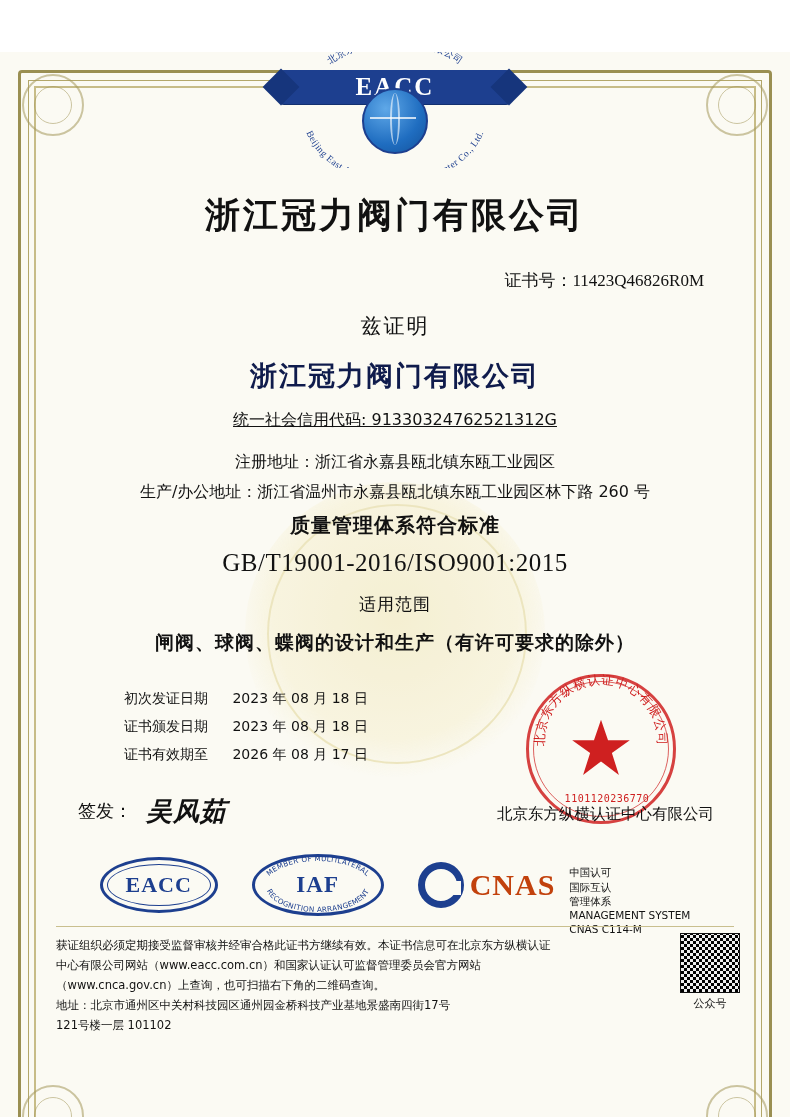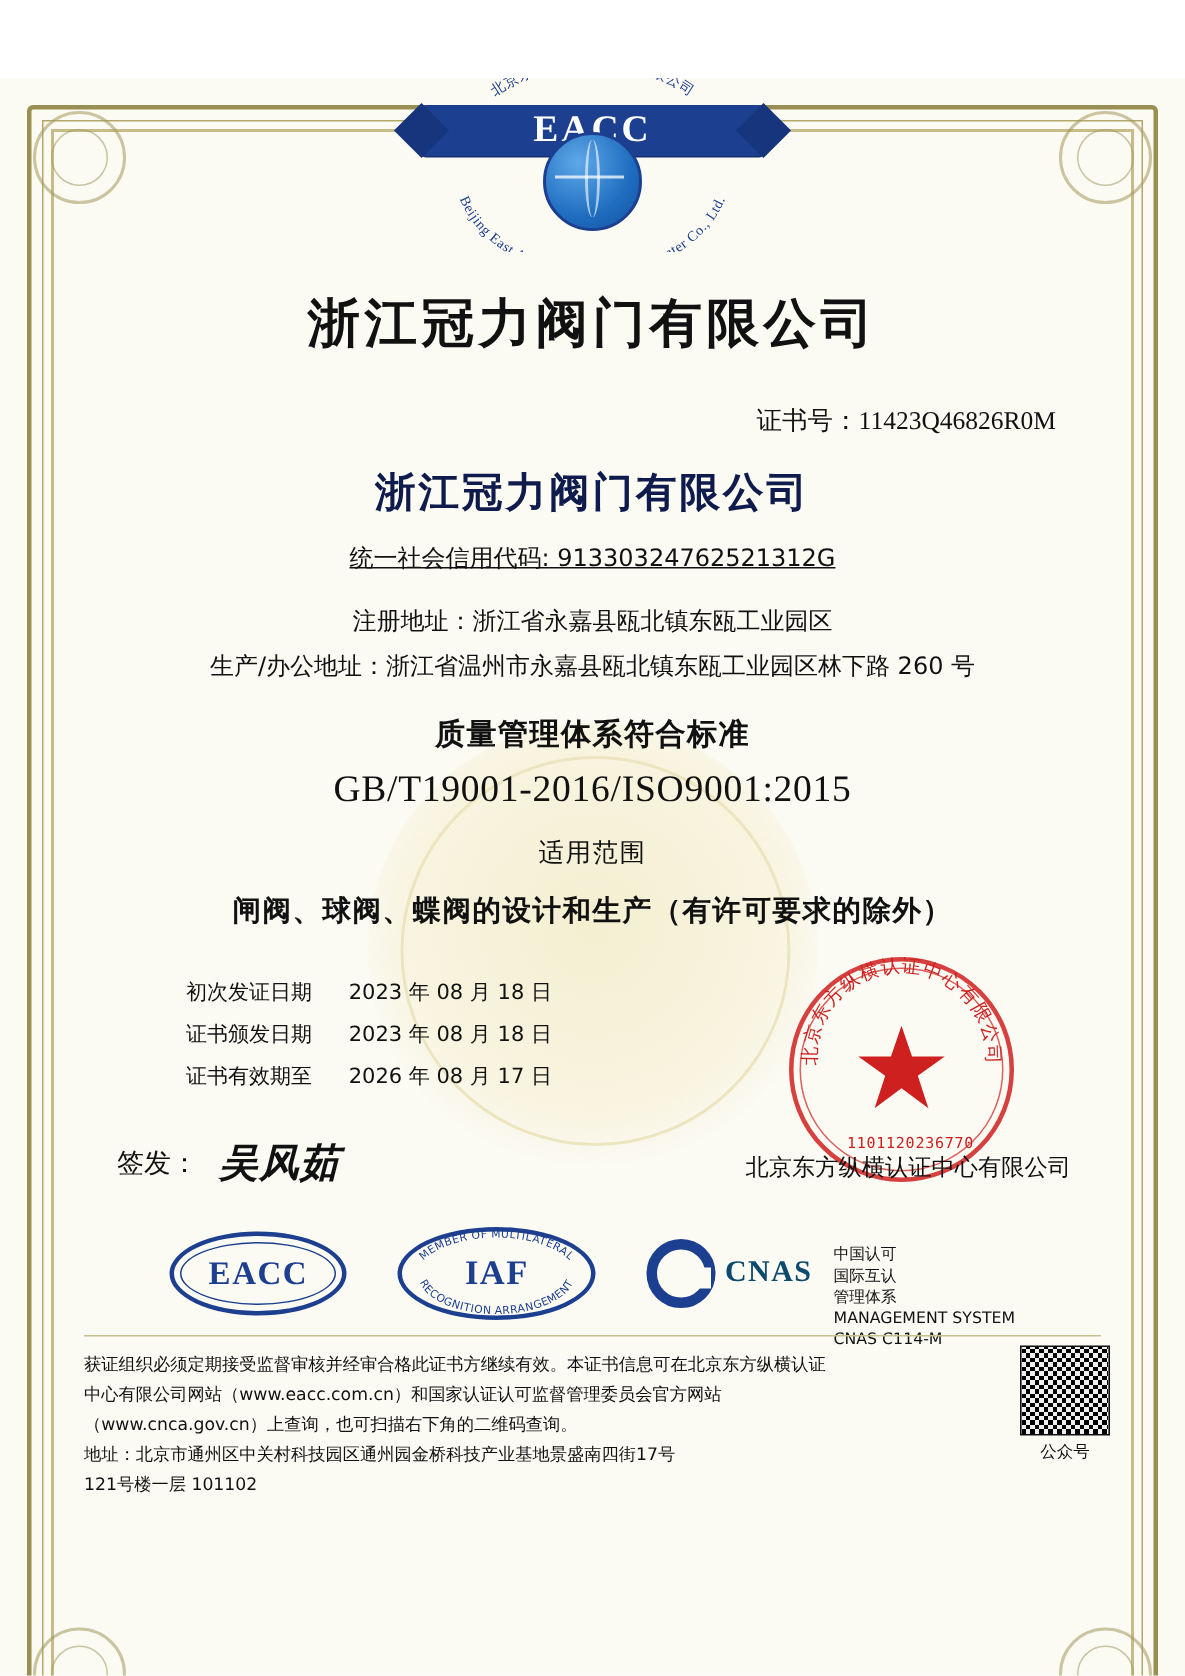--- a/index.html
+++ b/index.html
@@ -201,21 +201,21 @@
     text-decoration: underline;
   }
   .addr {
     margin-top: 16px;
     font-size: 16px;
     color: #111;
     font-family: "DejaVu Sans", sans-serif;
     line-height: 1.9;
   }
   .standard-label {
-    margin-top: 16px;
+    margin-top: 4px;
     font-family: "DejaVu Sans", sans-serif;
     font-weight: bold;
     font-size: 20px;
     letter-spacing: 1px;
     color: #111;
   }
   .standard-value {
     margin-top: 10px;
     font-family: "Liberation Serif", serif;
     font-size: 25px;
@@ -394,24 +394,24 @@
     position: relative;
   }
   .cnas-glyph::after {
     content: "";
     position: absolute;
     right: -4px; top: 12px;
     width: 16px; height: 14px;
     background: #fbfaf3;
   }
   .cnas-word {
-    color: #0c4a6e;
+    color: #c2410c;
     font-family: "Liberation Serif", serif;
     font-weight: bold;
-    font-size: 20px;
+    font-size: 30px;
     letter-spacing: 1px;
   }
   .cnas-side {
     text-align: left;
     margin-left: 8px;
     font-family: "DejaVu Sans", sans-serif;
     font-size: 10.5px;
     color: #111;
     line-height: 1.35;
     margin-top: 32px;
@@ -492,20 +492,21 @@
       </div>
       <div class="globe"></div>
     </div>
 
     <h1 class="cert-title">浙江冠力阀门有限公司</h1>
 
     <div class="cert-no">
       <span>证书号：</span><span class="num">11423Q46826R0M</span>
     </div>
 
+    <div class="line-certify">兹证明</div>
     <div class="company">浙江冠力阀门有限公司</div>
     <div class="credit-code">统一社会信用代码: 91330324762521312G</div>
 
     <div class="addr">
       <div>注册地址：浙江省永嘉县瓯北镇东瓯工业园区</div>
       <div>生产/办公地址：浙江省温州市永嘉县瓯北镇东瓯工业园区林下路 260 号</div>
     </div>
 
     <div class="standard-label">质量管理体系符合标准</div>
     <div class="standard-value">GB/T19001-2016/ISO9001:2015</div>

